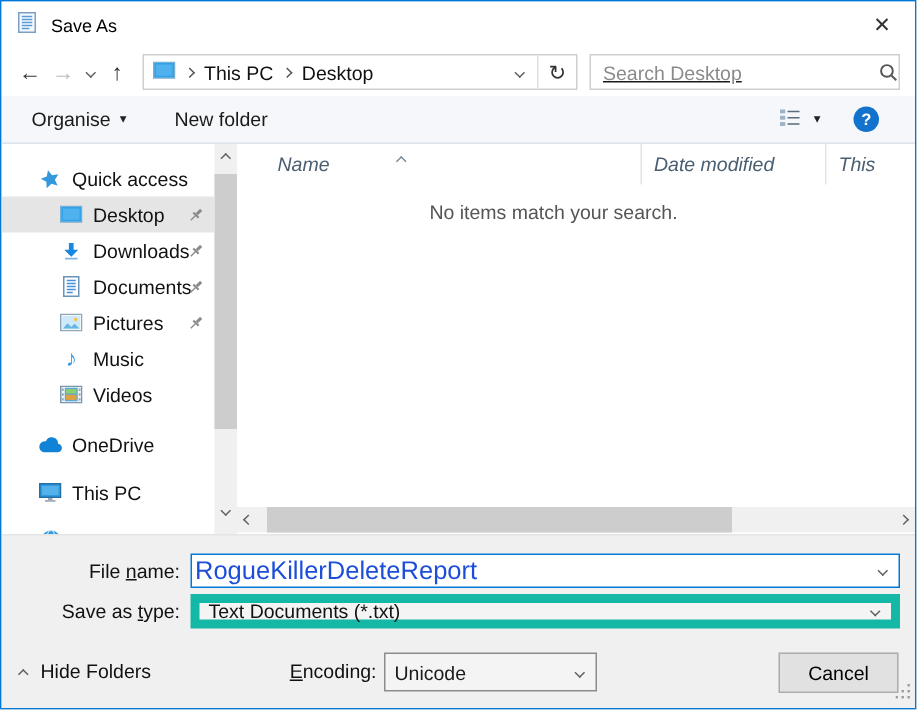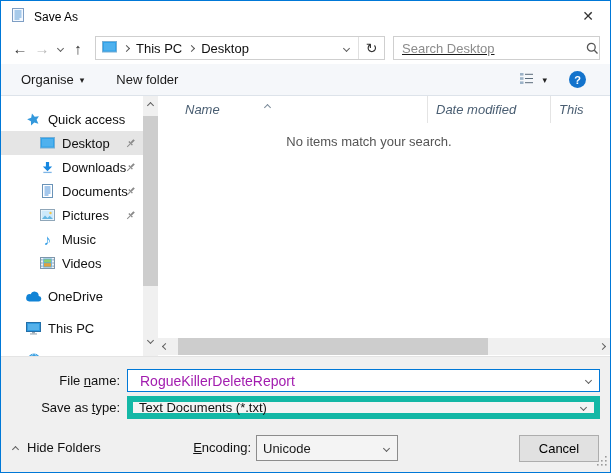--- a/index.html
+++ b/index.html
@@ -65,21 +65,21 @@
   .hscroll{position:absolute;left:0;right:0;bottom:1px;height:17px;background:#f0f0f0;}
   .h-thumb{position:absolute;left:20px;top:0;height:17px;width:310px;background:#cdcdcd;}
   
   .bottom{position:absolute;left:0;right:0;bottom:0;height:116px;background:#f0f0f0;border-top:1px solid #e4e4e4;}
   .field-row{position:absolute;left:0;right:10px;height:23px;display:flex;align-items:center;}
   .row-filename{top:12px;}
   .row-type{top:39px;}
   .f-label{width:126px;text-align:right;padding-right:7px;color:#111;flex:none;}
   .ul{text-decoration:underline;}
   .combo{flex:1;height:23px;display:flex;align-items:center;background:#fff;border:1px solid #0078d7;}
-  .combo input{flex:1;border:0;outline:0;font:inherit;font-size:14px;padding:0 12px;background:transparent;color:#a21caf;}
+  .combo input{flex:1;border:0;outline:0;font:inherit;font-size:17px;padding:0 2px;background:transparent;color:#1d4ed8;}
   .combo-btn{width:22px;display:flex;justify-content:center;align-items:center;height:100%;}
   .combo.gray{background:#f4f4f4;border:6px solid #14b8a6;}
   .combo .val{flex:1;padding:0 6px;color:#111;white-space:nowrap;overflow:hidden;}
   .hide-folders{position:absolute;left:12px;top:83px;display:flex;align-items:center;gap:9px;color:#111;}
   .enc-label{position:absolute;left:130px;top:83px;width:120px;text-align:right;color:#111;}
   .enc-combo{position:absolute;left:255px;top:78px;width:142px;height:26px;display:flex;align-items:center;background:#f4f4f4;border:1px solid #8c8c8c;}
   .green-box{position:absolute;left:404px;top:71px;width:102px;height:40px;background:#2bbc2b;margin-top:44px;}
   .save-btn{position:absolute;left:6px;top:6px;width:90px;height:28px;background:#e1e1e1;border:2px solid #0078d7;display:flex;align-items:center;justify-content:center;color:#000;}
   .cancel-btn{position:absolute;left:518px;top:78px;width:80px;height:27px;background:#e1e1e1;border:1px solid #adadad;display:flex;align-items:center;justify-content:center;color:#000;}
   .resize-grip{position:absolute;right:3px;bottom:3px;}

